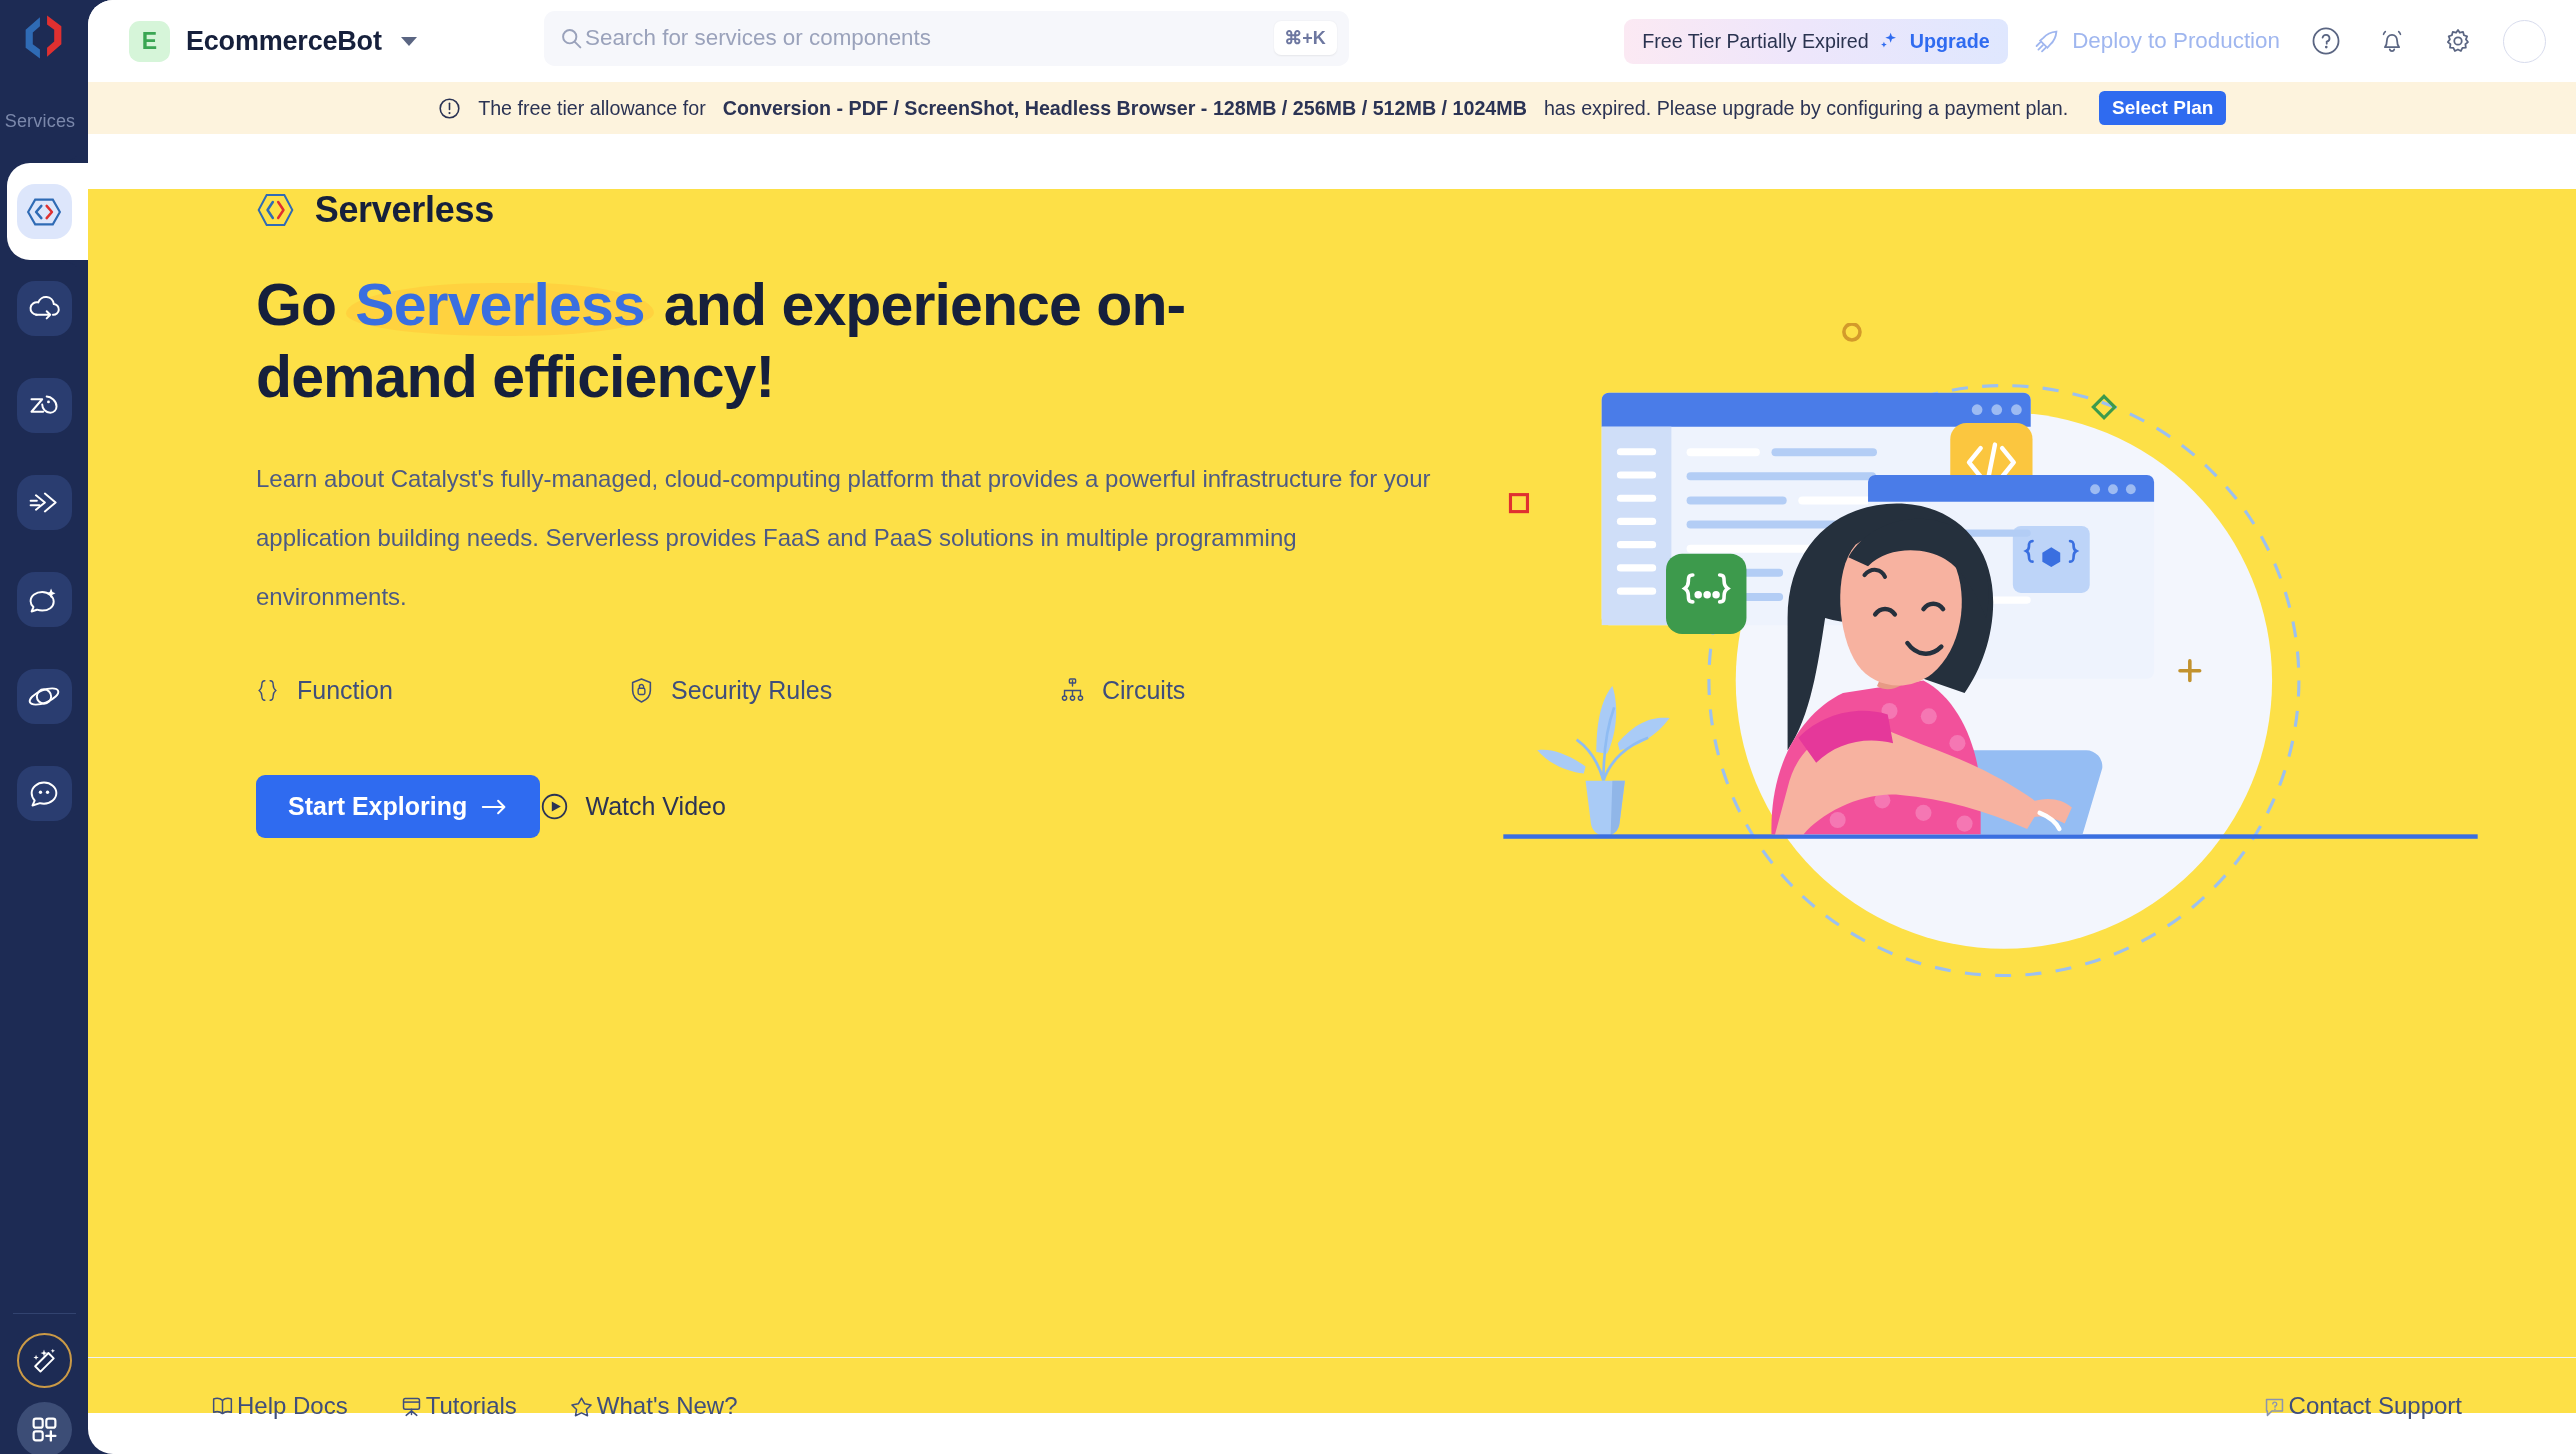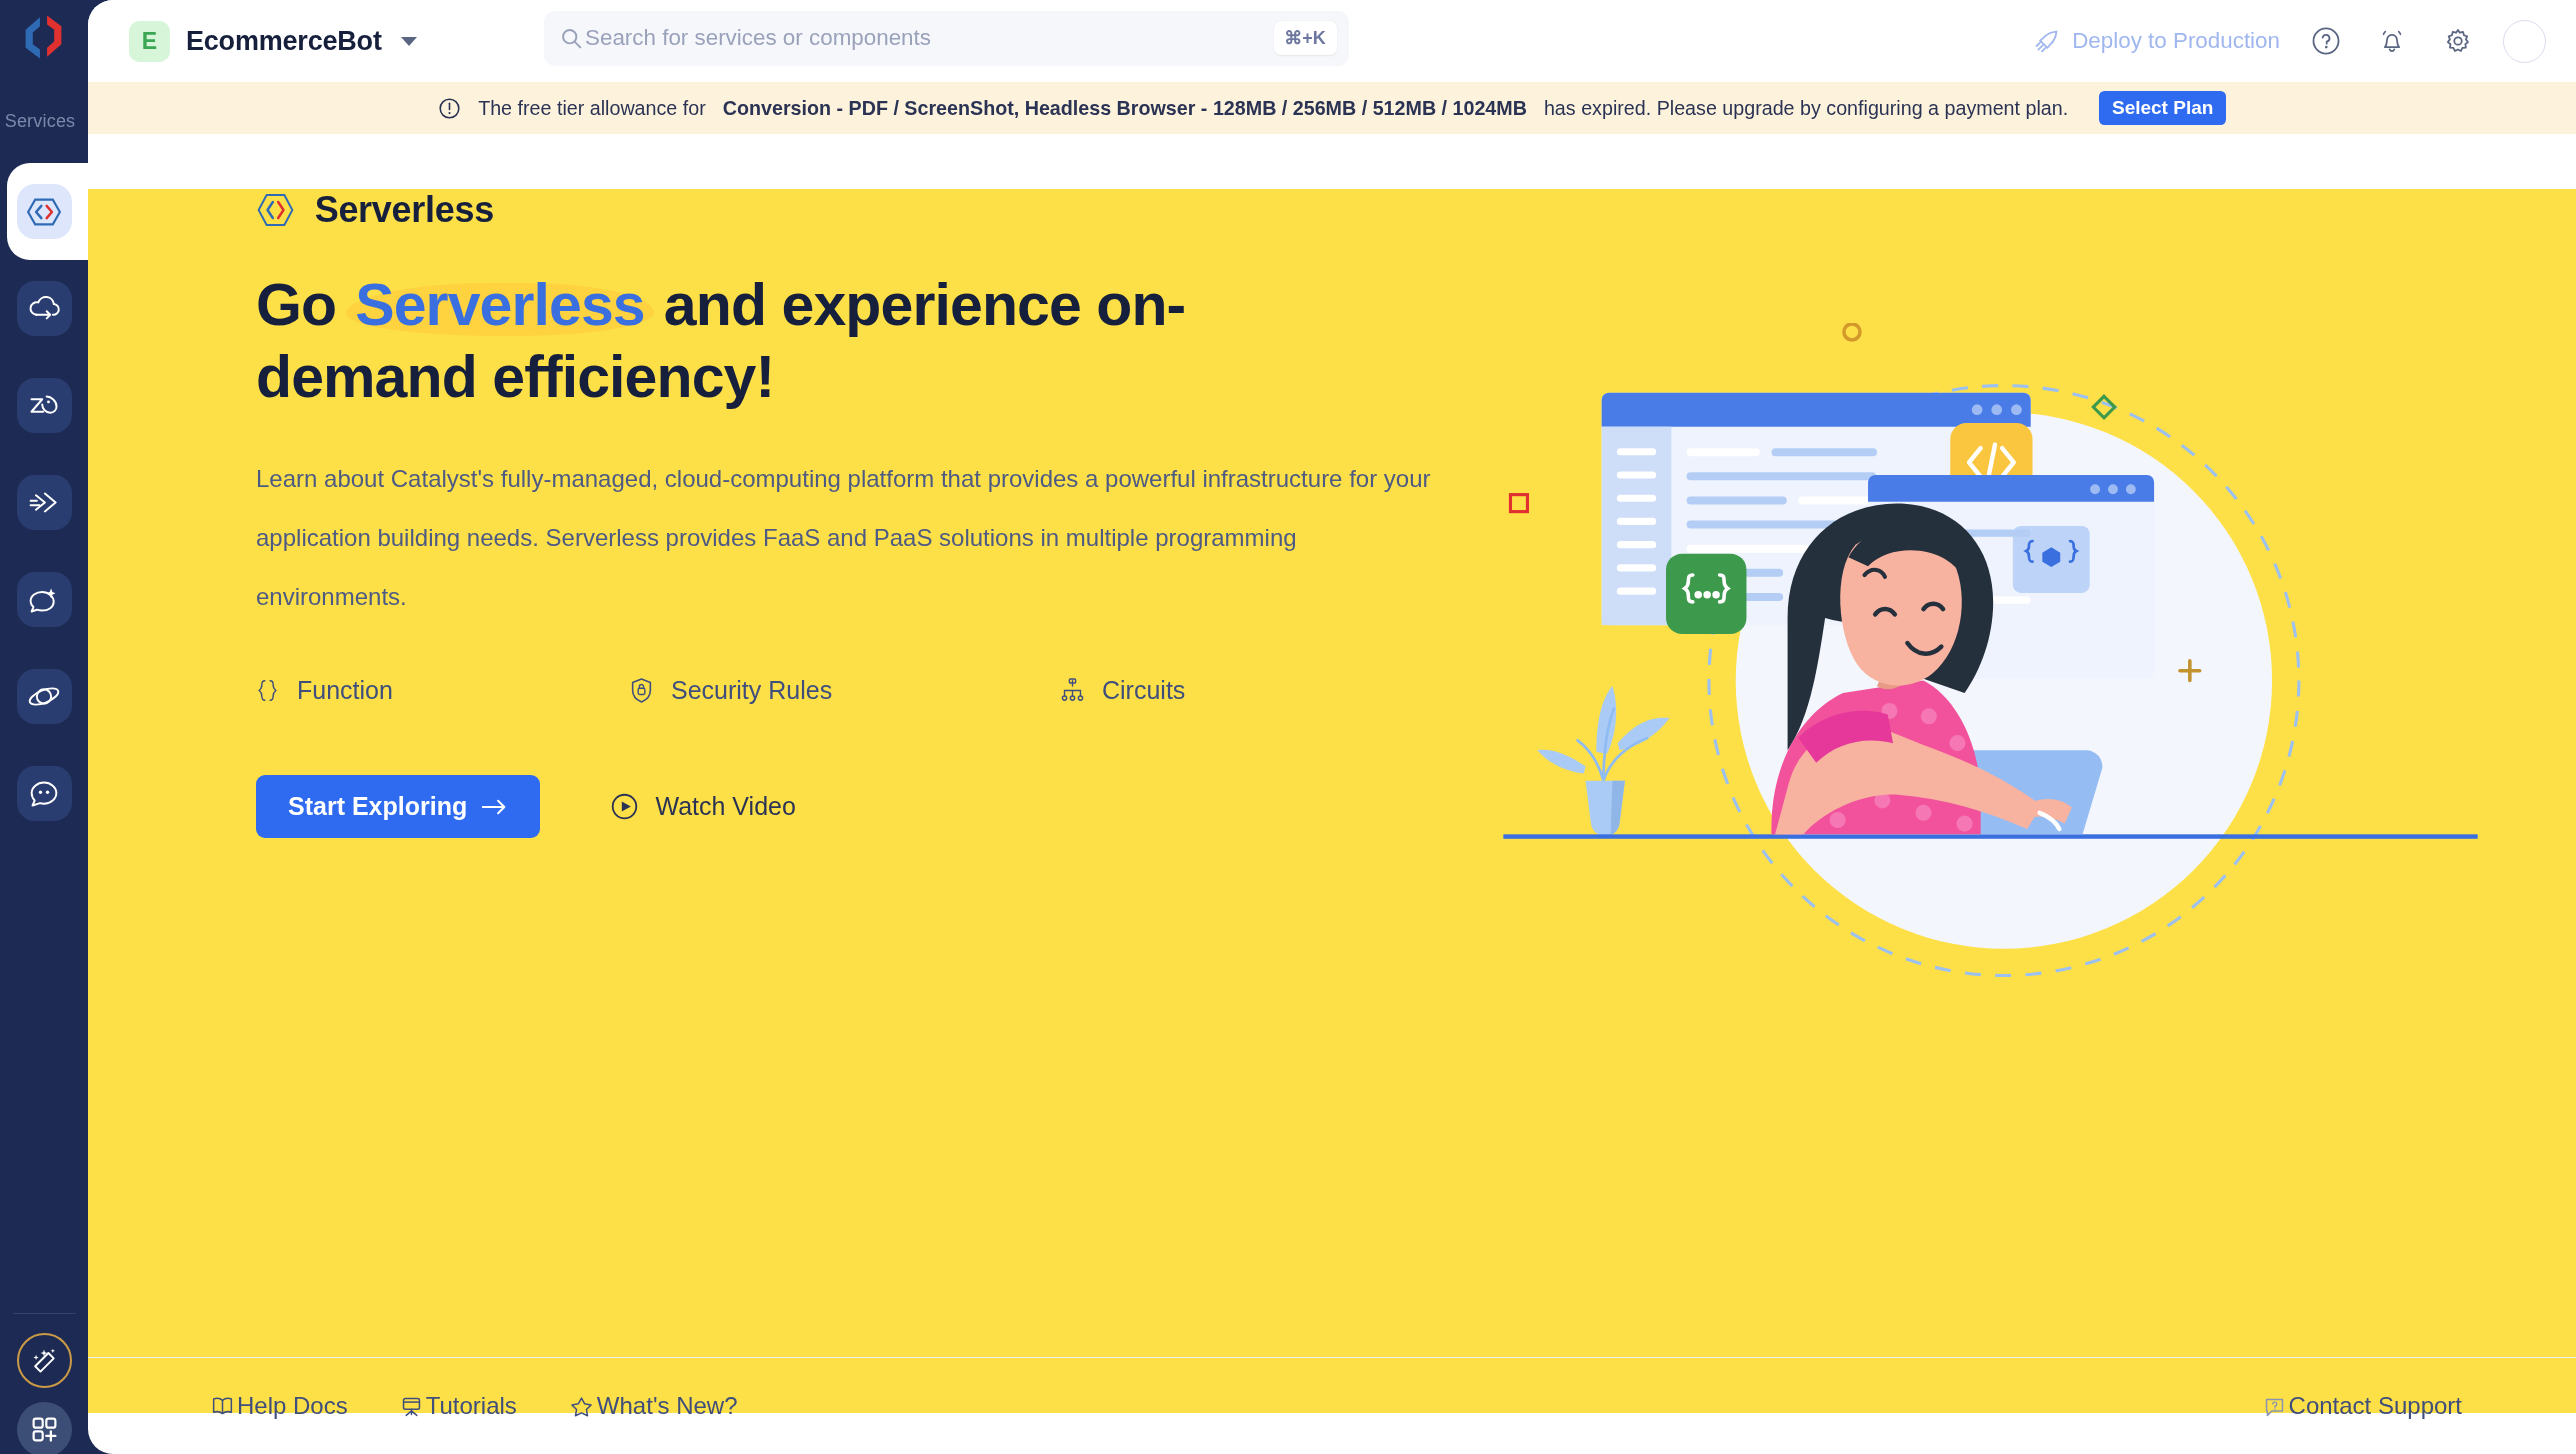--- a/index.html
+++ b/index.html
@@ -126,21 +126,21 @@
 
   .hero-p {
     margin: 36px 0 0 168px; width: 1190px;
     font-size: 24px; line-height: 2.45; color: #4d5a84;
   }
 
   .features { display: flex; margin: 50px 0 0 168px; }
   .feature { display: flex; align-items: center; gap: 18px; font-size: 25px; color: #3f4e7c; }
   .f1 { width: 374px; } .f2 { width: 431px; }
 
-  .cta-row { display:flex; align-items:center; gap: 70px; margin: 70px 0 0 168px; }
+  .cta-row { display:flex; align-items:center; margin: 70px 0 0 168px; }
   .btn-primary {
     background: #2f6bf0; color: #fff; border: none; border-radius: 9px;
     height: 63px; padding: 0 32px; font-size: 25px; font-weight: 600;
     display:flex; align-items:center; gap: 14.3px; cursor: pointer;
     font-family: "Liberation Sans", sans-serif;
   }
   .btn-ghost {
     background: transparent; border: none; display:flex; align-items:center; gap: 16px;
     font-size: 25px; color: #2b3354; cursor: pointer; font-family: "Liberation Sans", sans-serif;
   }
@@ -284,20 +284,30 @@
           <svg width="23" height="23" viewBox="0 0 26 26">
             <circle cx="11" cy="11" r="7.5" fill="none" stroke="#9aa2bb" stroke-width="2.2"></circle>
             <path d="M16.5 16.5 L23 23" stroke="#9aa2bb" stroke-width="2.2" stroke-linecap="round"></path>
           </svg>
         </span>
         <span class="search-ph">Search for services or components</span>
         <span class="kbd">⌘+K</span>
       </div>
 
       <div class="hdr-right">
+        <div class="tier-chip">
+          <span>Free Tier Partially Expired</span>
+          <span>
+            <svg width="19.7" height="19.7" viewBox="0 0 22 22">
+              <path d="M13 2l1.5 4L19 7.5 14.5 9 13 13 11.5 9 7 7.5 11.5 6z" fill="#2f6bf0"></path>
+              <path d="M5.5 12l.9 2.3 2.3.9-2.3.9L5.5 18.4 4.6 16.1 2.3 15.2l2.3-.9z" fill="#2f6bf0"></path>
+            </svg>
+          </span>
+          <span class="upgrade">Upgrade</span>
+        </div>
 
         <div class="deploy">
           <span>
             <svg width="27" height="27" viewBox="0 0 30 30">
               <path d="M26 4c-6 .5-11 3-14.5 7L8 14l8 8 3-3.5C23 15 25.5 10 26 4z" fill="none" stroke="#9fb6ef" stroke-width="2"></path>
               <path d="M11 19l-5 5M8 16l-4 4M14 22l-4 4" stroke="#9fb6ef" stroke-width="2" stroke-linecap="round"></path>
             </svg>
           </span>
           <span>Deploy to Production</span>
         </div>

